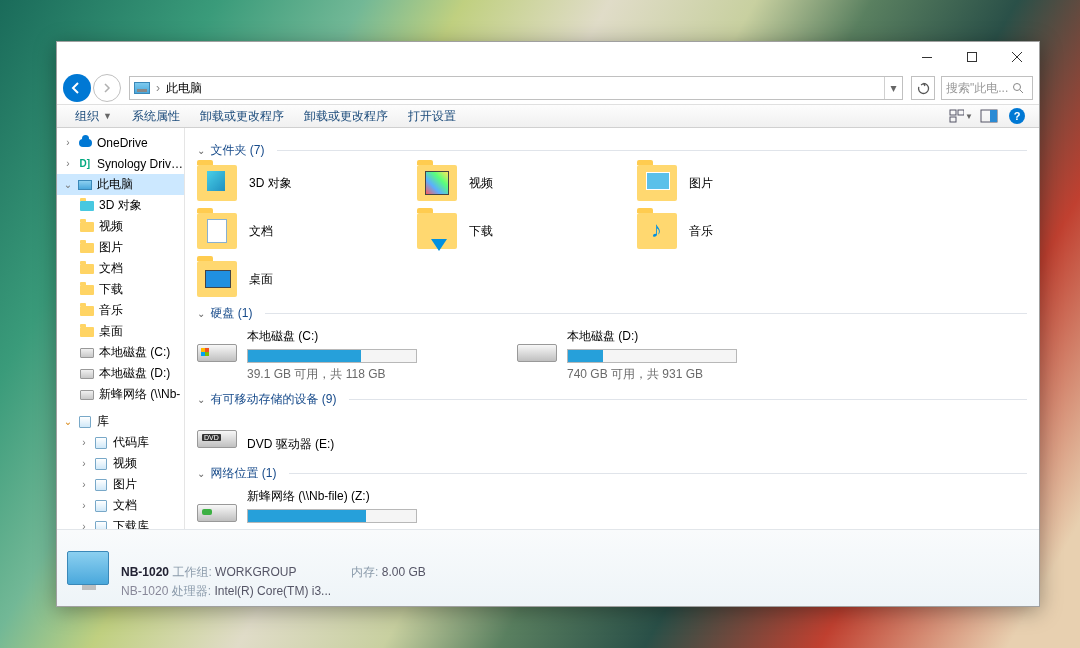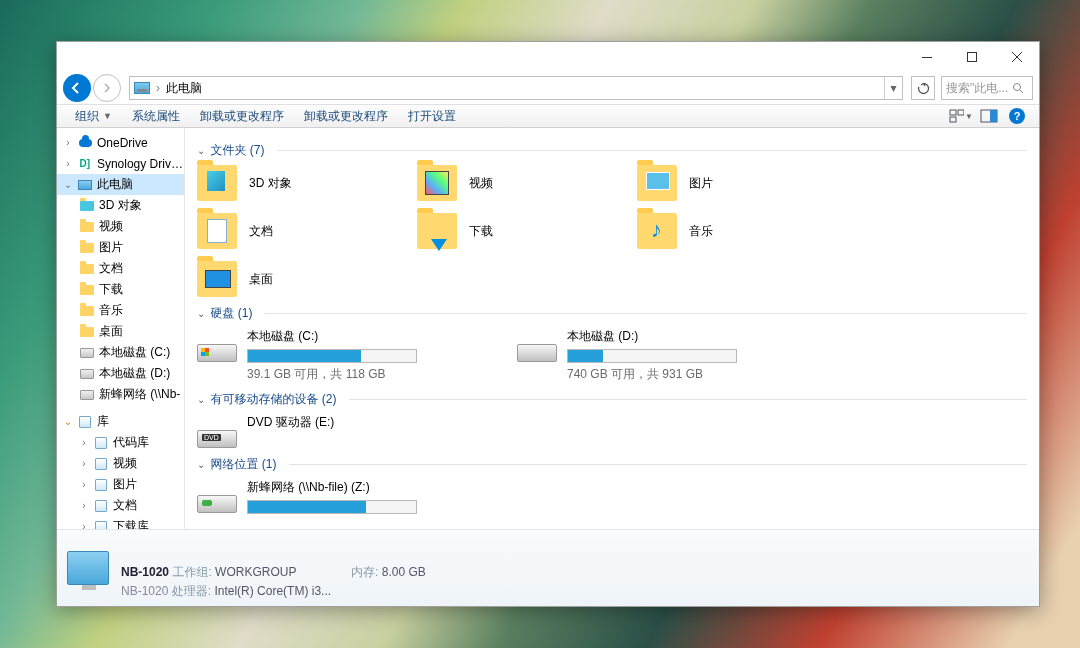--- a/index.html
+++ b/index.html
@@ -350,28 +350,28 @@
             <div class="bar">
                 <div class="bar-fill" style="width:21%"></div>
               </div>
             <div class="drive-stat">740 GB 可用，共 931 GB</div>
           </div>
         </div>
       </div>
 
       <div class="grp-hdr">
           <span class="chev2">⌄</span>
-          <span>有可移动存储的设备 (2)</span>
+          <span>有可移动存储的设备 (9)</span>
         </div>
       <div class="drive">
         <div class="drv-big">
             <div class="drv-plate dvd"></div>
           </div>
         <div class="drive-info">
-            <div class="drive-name" style="margin-top:0">DVD 驱动器 (E:)</div>
+            <div class="drive-name" style="margin-top:22px">DVD 驱动器 (E:)</div>
           </div>
       </div>
 
       <div class="grp-hdr">
           <span class="chev2">⌄</span>
           <span>网络位置 (1)</span>
         </div>
       <div class="drive">
         <div class="drv-big">
             <div class="drv-plate net"></div>

